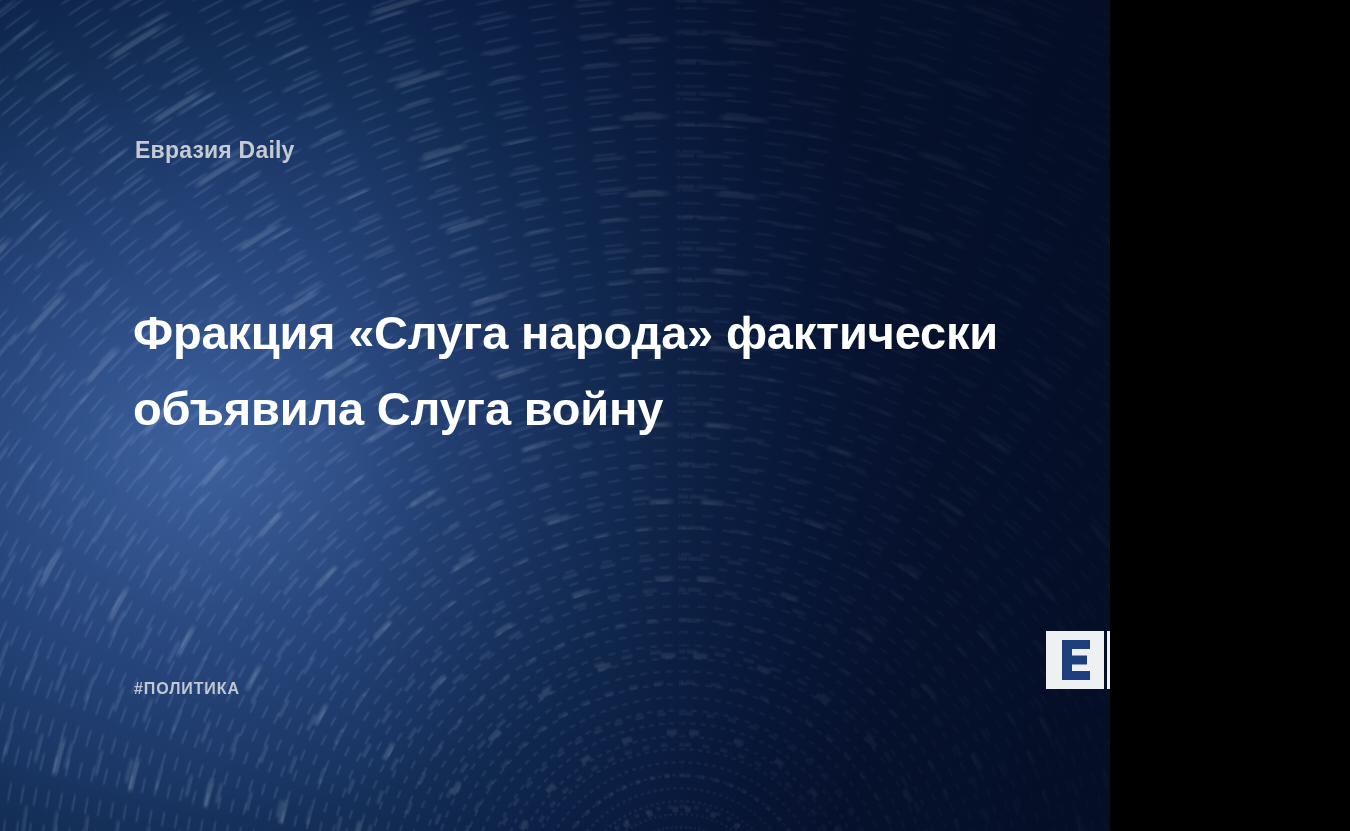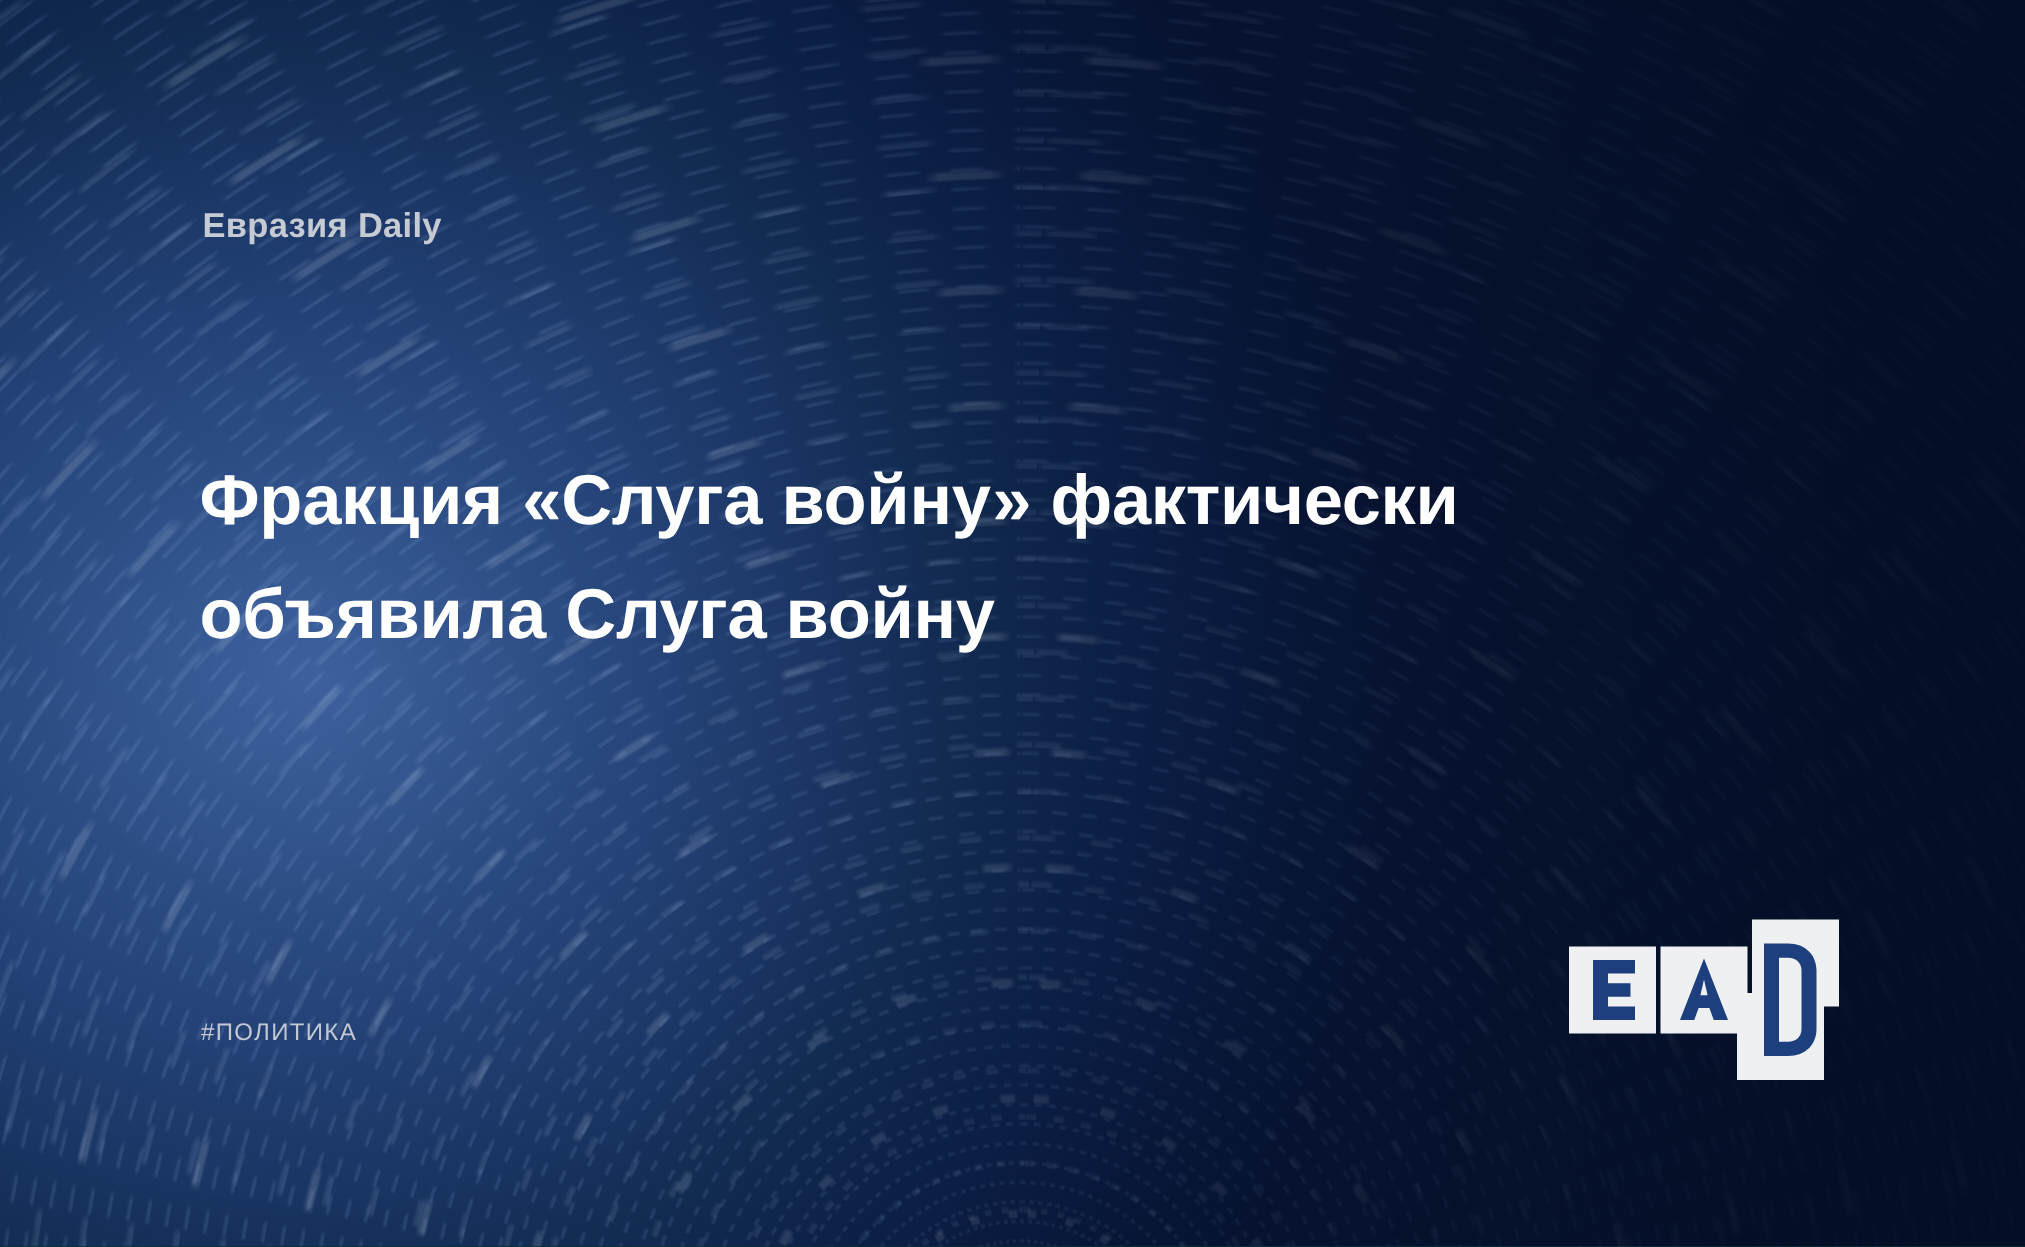--- a/index.html
+++ b/index.html
@@ -5,24 +5,24 @@
 <style>
   html, body {
     margin: 0;
     padding: 0;
     background: #000;
   }
   * { box-sizing: border-box; }
 
   .card {
     position: relative;
-    width: 1350px;
+    width: 1110px;
     height: 831px;
     overflow: hidden;
-    background: #0f766e;
+    background: #4c1d95;
     font-family: "Liberation Sans", "DejaVu Sans", sans-serif;
     -webkit-font-smoothing: antialiased;
   }
 
   
   .bg {
     position: absolute;
     inset: 0;
     overflow: hidden;
   }
@@ -154,21 +154,21 @@
     color: #ffffff;
     letter-spacing: -0.2px;
   }
   .headline .hl-line { display: block; }
 
   .tag {
     position: absolute;
     left: 134px;
     top: 680px;
     font-size: 16px;
-    font-weight: normal;
+    font-weight: bold;
     color: #c2c7d1;
     letter-spacing: 0.9px;
     white-space: nowrap;
   }
 
   
   .ead {
     position: absolute;
     left: 1040px;
     top: 600px;
@@ -198,21 +198,21 @@
     <div class="bg-trails3"></div>
     <div class="bg-soft"></div>
     <div class="bg-vignette"></div>
   </div>
 
   <div class="content">
 
     <div class="brand">Евразия Daily</div>
 
     <h1 class="headline">
-      <span class="hl-line">Фракция «Слуга войну» фактически</span>
+      <span class="hl-line">Фракция «Слуга народа» фактически</span>
       <span class="hl-line">объявила Слуга войну</span>
     </h1>
 
     <div class="tag">#ПОЛИТИКА</div>
 
     <div class="ead">
 
       <div class="ead-sq ead-e">
         <svg width="58" height="58" viewBox="0 0 58 58" aria-hidden="true">
           <path d="M16 9 H44 V18 H26 V24.5 H41 V33.5 H26 V40 H44 V49 H16 Z" fill="#1e3f7d"></path>

